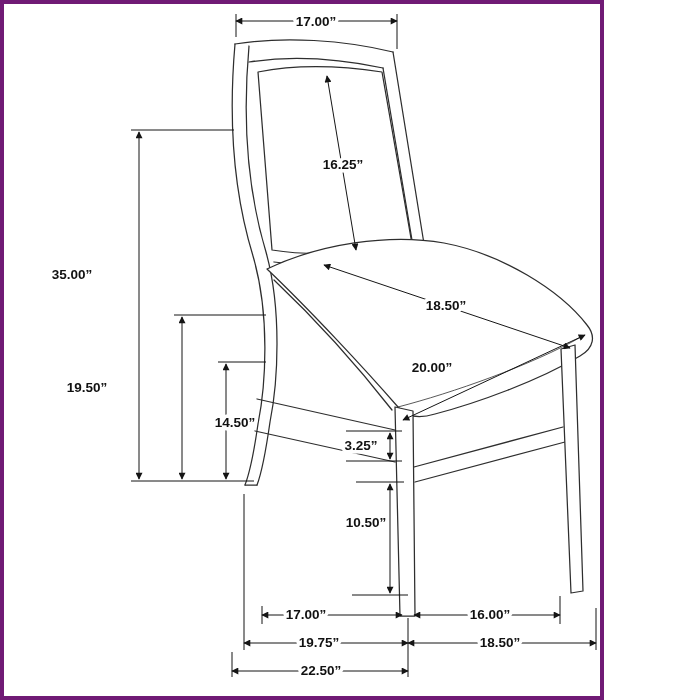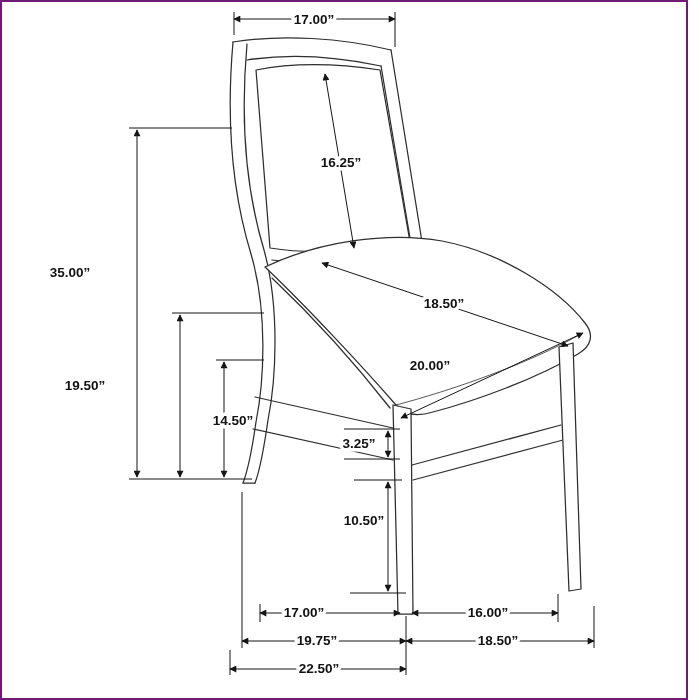--- a/index.html
+++ b/index.html
@@ -1,18 +1,18 @@
 <!DOCTYPE html>
 <html><head>
 <meta charset="utf-8">
 <style>
   html,body{margin:0;padding:0;background:#fff;}
   body{width:700px;height:700px;overflow:hidden;}
-  .canvas{position:relative;width:688px;height:700px;box-sizing:border-box;
-          border:2px solid #701a75;background:#fff;text-decoration:underline;}
+  .canvas{position:relative;width:604px;height:700px;box-sizing:border-box;
+          border:4px solid #701a75;background:#fff;text-decoration:underline;}
   svg{display:block;}
   
   .chair path,.chair line{stroke:#2e2e2e;stroke-width:1.25;fill:none;stroke-linecap:round;stroke-linejoin:round;}
   .chair .fill-white{fill:#ffffff;}
   .chair .thin{stroke-width:0.8;}
   
   .dims line,.dims path{stroke:#151515;stroke-width:1;fill:none;}
   
   .dims text{font-family:"Liberation Sans",sans-serif;font-size:13.5px;font-weight:bold;
              fill:#111;text-anchor:middle;paint-order:stroke;stroke:#ffffff;

